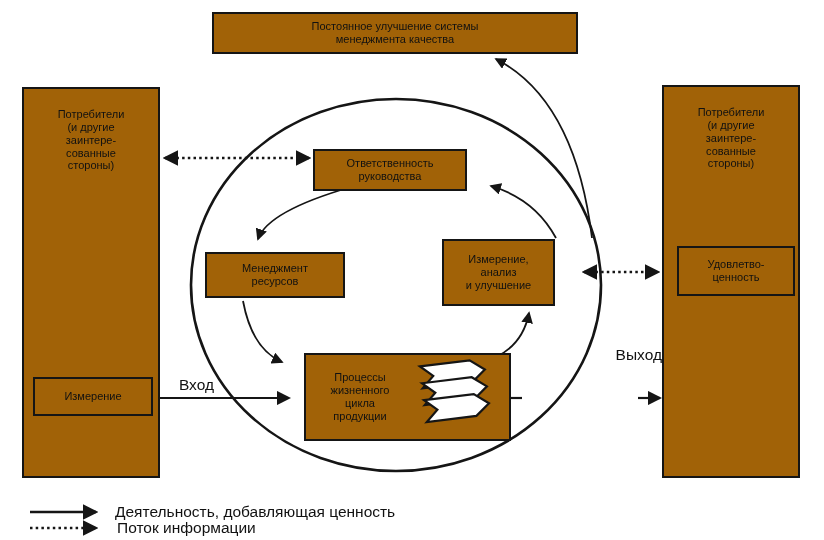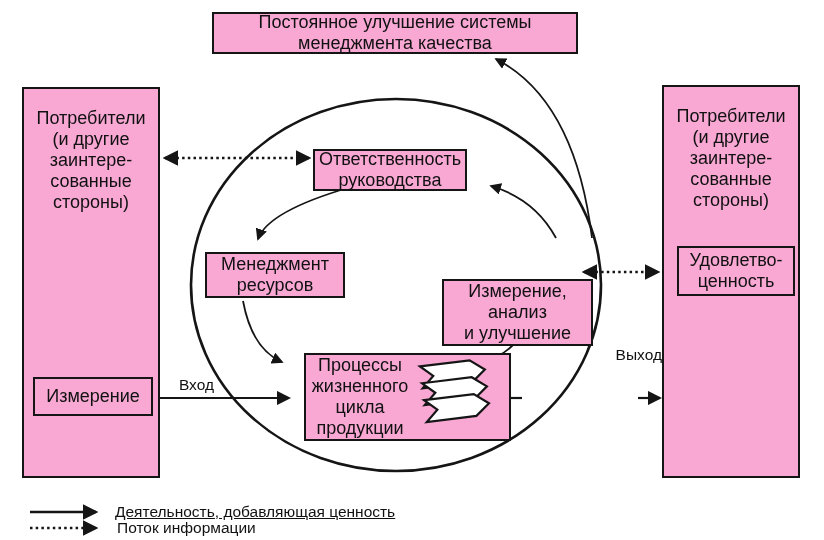--- a/index.html
+++ b/index.html
@@ -8,26 +8,26 @@
     width: 824px; height: 540px;
     background: #ffffff;
     font-family: "Liberation Sans", sans-serif;
     color: #111;
     overflow: hidden;
   }
   #connectors { position: absolute; left: 0; top: 0; }
   .box {
     position: absolute;
     border: 2px solid #151515;
-    background: #f9a8d4;
+    background: #a16207;
     display: flex;
     align-items: center;
     justify-content: center;
     text-align: center;
-    font-size: 18px;
+    font-size: 11px;
     line-height: 1.17;
     white-space: pre-line;
     box-sizing: border-box;
   }
   .box--tall { align-items: flex-start; padding-top: 19px; }
   .label {
     position: absolute;
     font-size: 15.5px;
     white-space: pre-line;
     text-align: right;
@@ -86,21 +86,21 @@
 заинтере-
 сованные
 стороны)</div>
 
   <div class="box" style="left:313px; top:149px; width:154px; height:42px;">Ответственность
 руководства</div>
 
   <div class="box" style="left:205px; top:252px; width:140px; height:46px;">Менеджмент
 ресурсов</div>
 
-  <div class="box" style="left:442px; top:239px; width:151px; height:67px;margin-top:40px;">Измерение,
+  <div class="box" style="left:442px; top:239px; width:113px; height:67px;">Измерение,
 анализ
 и улучшение</div>
 
   <div class="box" style="left:292px; top:353px; width:207px; height:88px;margin-left:12px;">
     <span class="process-text">Процессы
 жизненного
 цикла
 продукции</span>
     <svg class="banners" width="96" height="82" viewBox="0 0 96 82">
       <g transform="rotate(-7 48 41)" fill="#ffffff" stroke="#151515" stroke-width="2.2" stroke-linejoin="miter">
@@ -114,17 +114,17 @@
   <div class="box" style="left:33px; top:377px; width:120px; height:39px;">Измерение</div>
 
 
   <div class="box" style="left:677px; top:246px; width:118px; height:50px;">Удовлетво-
 ценность</div>
 
   <div class="label" style="left:166px; top:376px; width:48px;">Вход</div>
 
   <div class="label" style="left:602px; top:346px; width:60px;">Выход</div>
 
-  <div class="label" style="left:115px; top:503px; text-align:left;text-decoration:underline;">Деятельность, добавляющая ценность</div>
+  <div class="label" style="left:115px; top:503px; text-align:left;">Деятельность, добавляющая ценность</div>
 
   <div class="label" style="left:117px; top:519px; text-align:center;">Поток информации</div>
 
 </div>
 
 </body></html>

